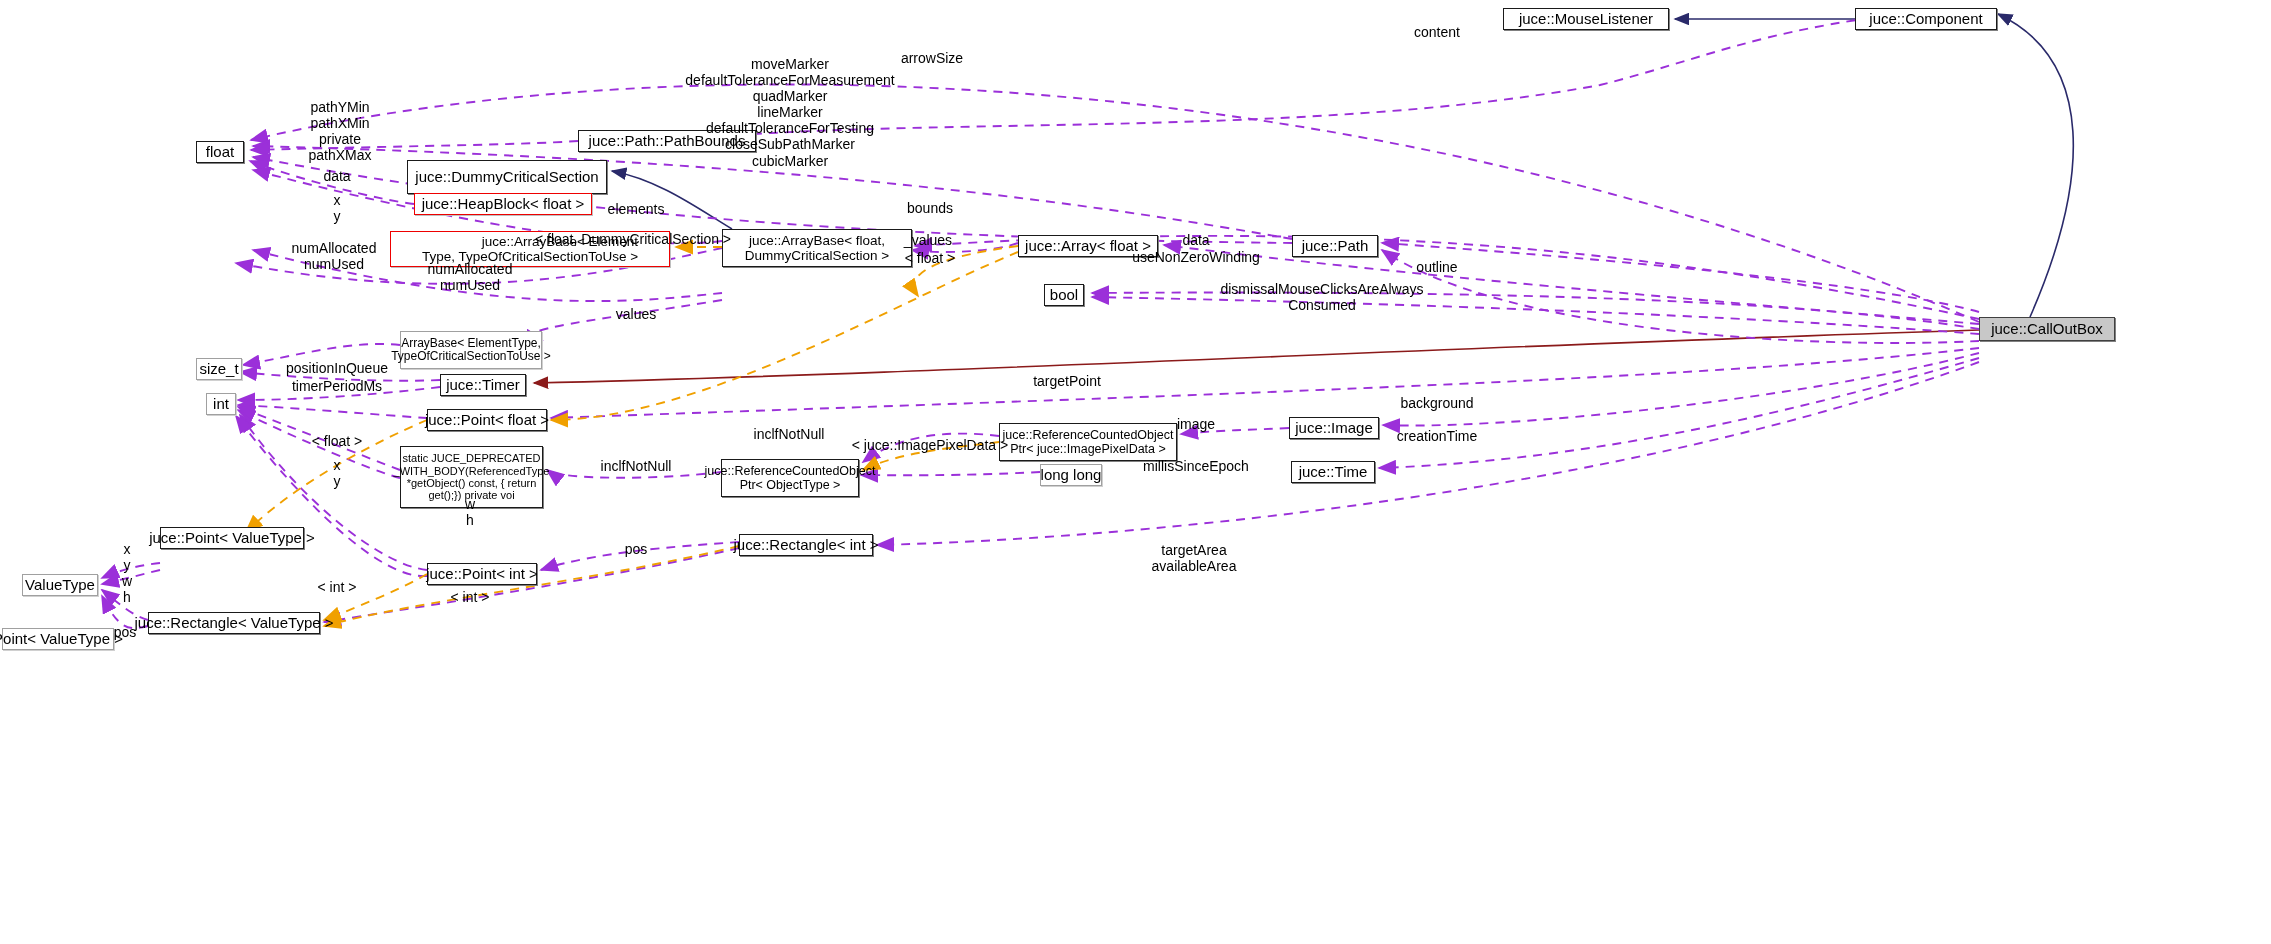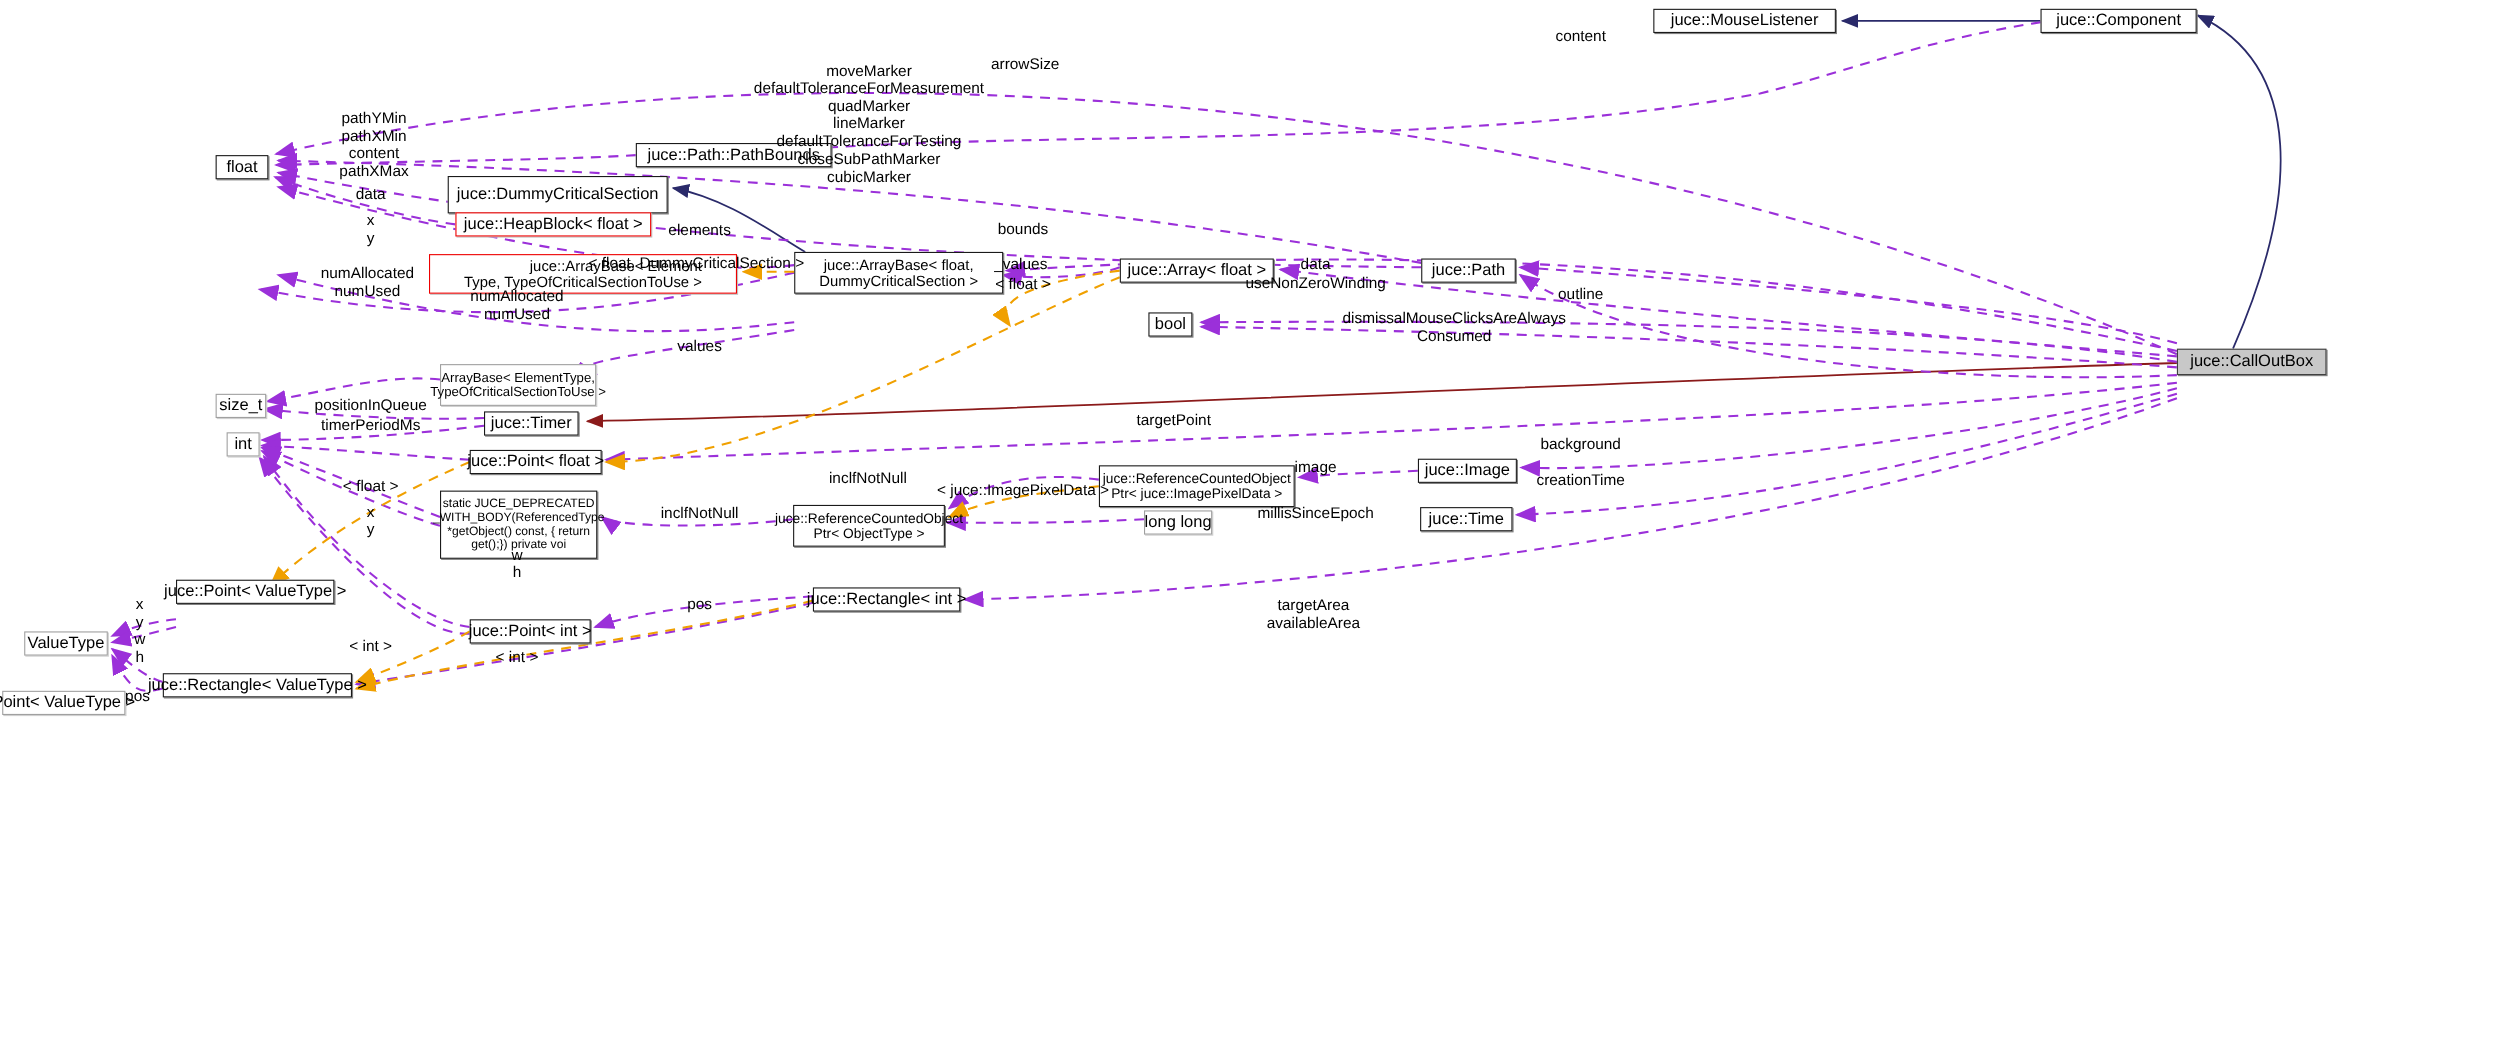--- a/index.html
+++ b/index.html
@@ -143,21 +143,21 @@
   <div class="elabel" style="left:1437px;top:32px">content</div>
   <div class="elabel" style="left:790px;top:112px">moveMarker
 defaultToleranceForMeasurement
 quadMarker
 lineMarker
 defaultToleranceForTesting
 closeSubPathMarker
 cubicMarker</div>
   <div class="elabel" style="left:340px;top:131px">pathYMin
 pathXMin
-content
+private
 pathXMax</div>
   <div class="elabel" style="left:337px;top:176px">data</div>
   <div class="elabel" style="left:337px;top:208px">x
 y</div>
   <div class="elabel" style="left:636px;top:209px">elements</div>
   <div class="elabel" style="left:930px;top:208px">bounds</div>
   <div class="elabel" style="left:633px;top:239px">&lt; float, DummyCriticalSection &gt;</div>
   <div class="elabel" style="left:928px;top:240px">_values</div>
   <div class="elabel" style="left:1196px;top:240px">data</div>
   <div class="elabel" style="left:334px;top:256px">numAllocated

